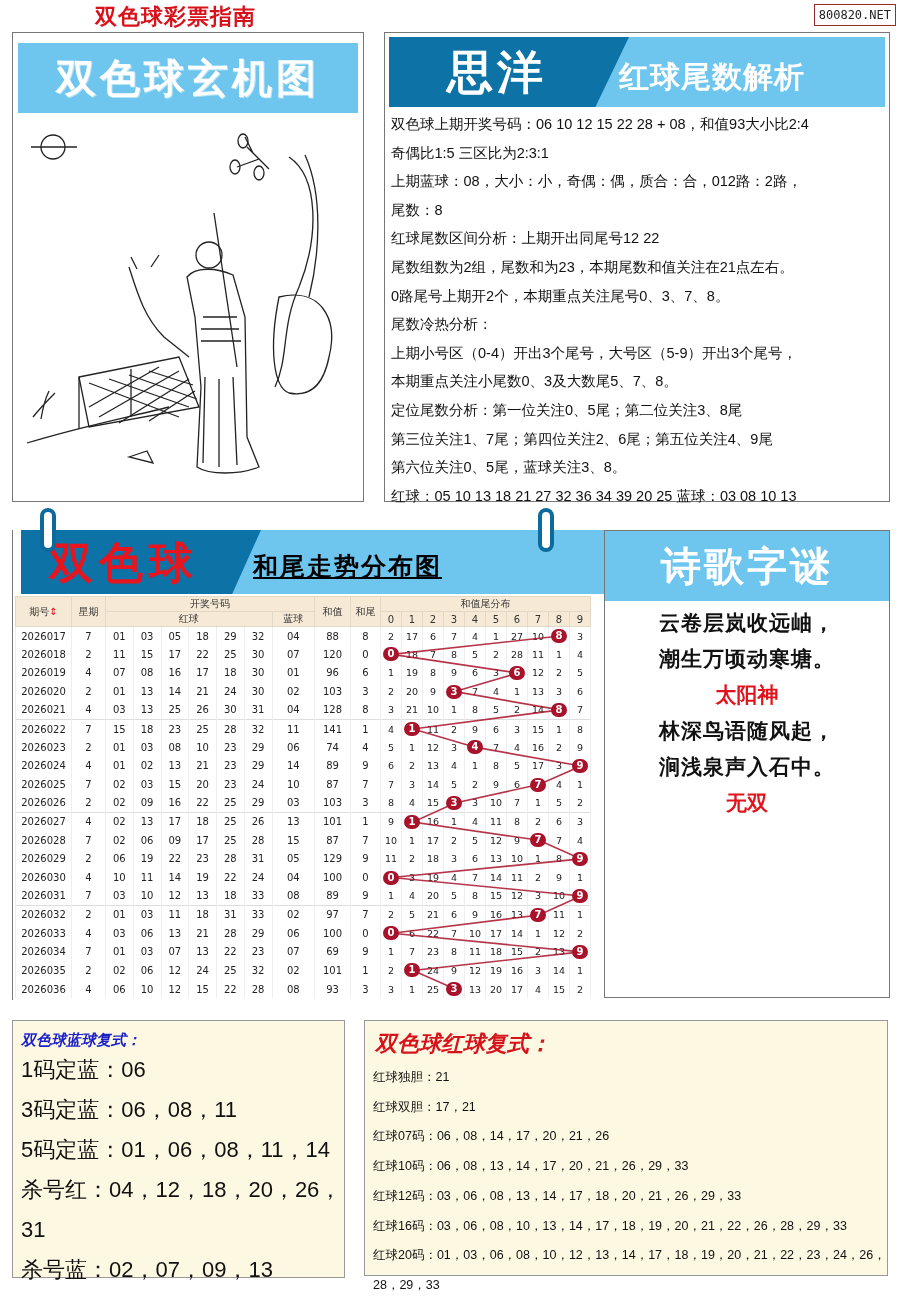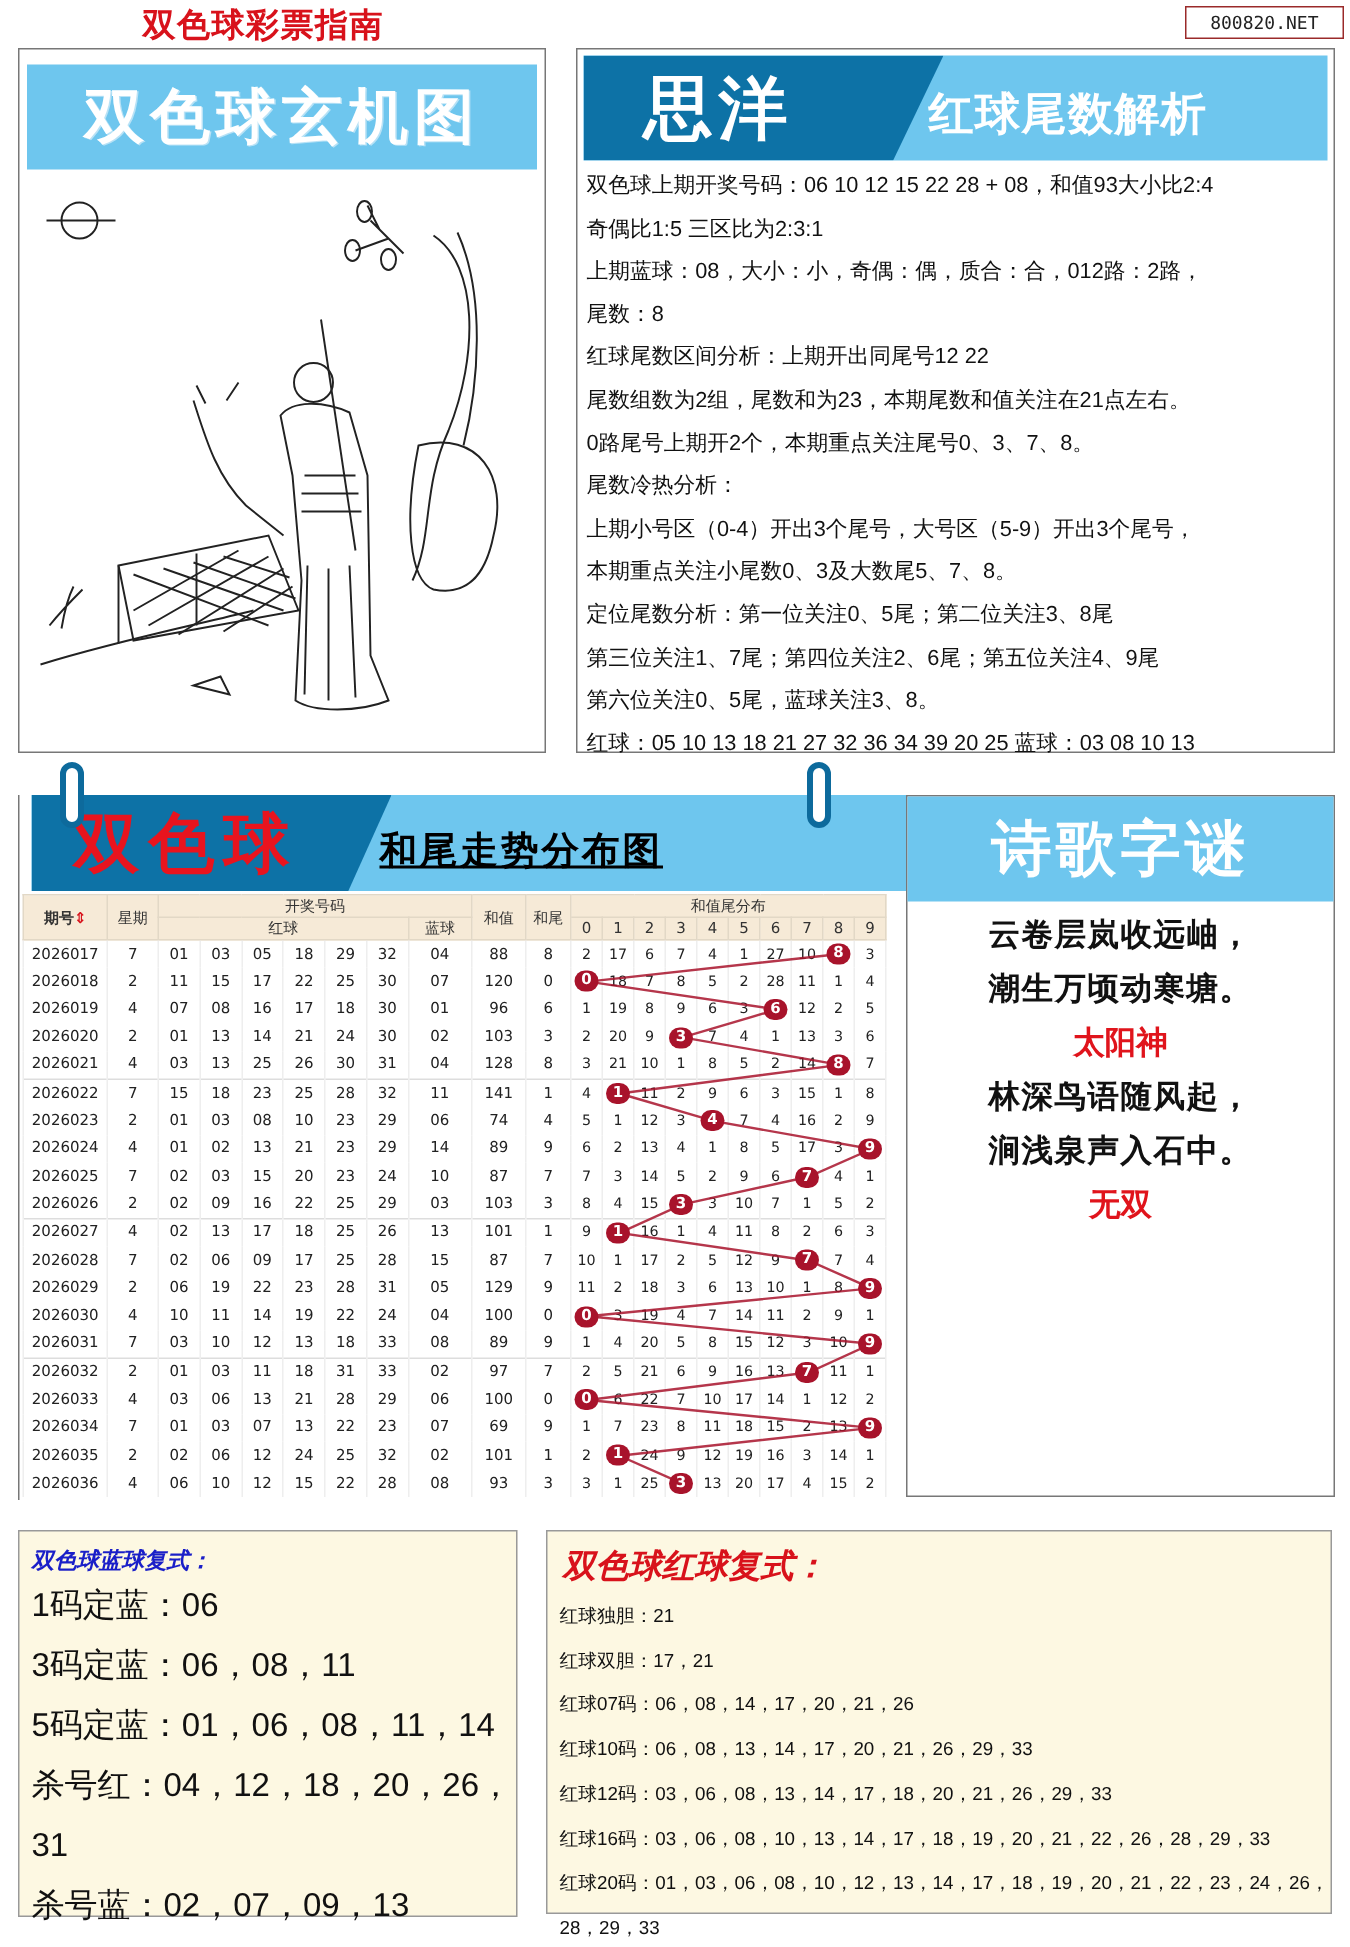--- a/index.html
+++ b/index.html
@@ -1,29 +1,29 @@
 <!DOCTYPE html>
 <html><head>
 <meta charset="utf-8">
 <style>
   * { box-sizing: border-box; margin: 0; padding: 0; }
   body { width: 900px; height: 1298px; background: #ffffff; font-family: "DejaVu Sans", sans-serif; position: relative; overflow: hidden; color: #111; }
   .abs { position: absolute; }
   .site-title { left: 95px; top: 2px; font-size: 22px; font-weight: bold; color: #d8121b; letter-spacing: 1px; font-family: "DejaVu Serif", serif; }
-  .site-badge { right: 4px; top: 4px; border: 1px solid #9a2a2a; color: #222; font-size: 12px; padding: 3px 16px; font-family: "DejaVu Sans Mono", monospace; background: #fff; }
+  .site-badge { right: 4px; top: 4px; border: 1px solid #9a2a2a; color: #222; font-size: 12px; padding: 3px 4px; font-family: "DejaVu Sans Mono", monospace; background: #fff; }
 
   .panel { border: 1px solid #777; background: #fff; }
   .banner-light { background: #6ec6ee; color: #fff; font-weight: bold; text-align: center; }
   .p1 { left: 12px; top: 32px; width: 352px; height: 470px; }
   .p1 .banner-light { margin: 10px 5px 0 5px; height: 70px; font-size: 40px; line-height: 70px; letter-spacing: 4px; font-family: "DejaVu Serif", serif; text-shadow: 1px 1px 0 #b8e2f6; }
   .illus { position: absolute; left: 6px; top: 84px; width: 338px; height: 380px; }
 
   .p2 { left: 384px; top: 32px; width: 506px; height: 470px; }
   .p2 .bannerwrap { margin: 4px 4px 0 4px; height: 70px; background: #6ec6ee; position: relative; overflow: hidden; }
-  .p2 .dark { position: absolute; left: 0; top: 0; width: 240px; height: 70px; background: #0d72a6; clip-path: polygon(0 0, 100% 0, 86% 100%, 0 100%); color: #fff; font-size: 46px; font-weight: bold; line-height: 70px; padding-left: 40px; font-family: "DejaVu Serif", serif; letter-spacing: 4px; }
+  .p2 .dark { position: absolute; left: 0; top: 0; width: 240px; height: 70px; background: #0d72a6; clip-path: polygon(0 0, 100% 0, 86% 100%, 0 100%); color: #fff; font-size: 46px; font-weight: bold; line-height: 70px; padding-left: 58px; font-family: "DejaVu Serif", serif; letter-spacing: 4px; }
   .p2 .lt { position: absolute; left: 230px; top: 0; height: 70px; line-height: 80px; color: #fff; font-size: 30px; font-weight: bold; font-family: "DejaVu Serif", serif; letter-spacing: 1px; }
   .analysis { padding: 3px 6px; font-size: 14.5px; line-height: 28.6px; color: #111; font-family: "Liberation Sans", sans-serif; }
 
   .p3 { left: 12px; top: 530px; width: 580px; height: 470px; }
   .p3 .bannerwrap { position: absolute; left: 8px; top: 0; width: 640px; height: 64px; background: #6ec6ee; overflow: hidden; }
   .p3 .dark { position: absolute; left: 0; top: 0; width: 240px; height: 64px; background: #0d72a6; clip-path: polygon(0 0, 100% 0, 88% 100%, 0 100%); color: #e8141e; font-size: 44px; font-weight: bold; line-height: 66px; padding-left: 28px; font-family: "DejaVu Serif", serif; letter-spacing: 6px; }
   .p3 .lt { position: absolute; left: 232px; top: 0; line-height: 74px; color: #000000; font-size: 25px; font-weight: bold; font-family: "DejaVu Serif", serif; letter-spacing: 2px; text-decoration: underline; }
   .clip { position: absolute; width: 16px; height: 44px; border: 4px solid #0d6a9c; border-radius: 9px; background: #fff; z-index: 3; }
 
   table.trend { position: absolute; left: 2px; top: 66px; width: 576px; border-collapse: collapse; font-size: 10px; font-family: "DejaVu Sans", sans-serif; }
@@ -111,21 +111,21 @@
 <div class="clip" style="left:538px; top:508px;"></div>
 
 <div class="abs p3" style="border-left:1px solid #777;">
   <div class="bannerwrap">
     <div class="dark">双色球</div>
     <div class="lt">和尾走势分布图</div>
   </div>
   <table class="trend" id="trend">
     <thead>
       <tr>
-        <th rowspan="2" style="width:56px;font-weight:bold;"><span>期号</span><span style="color:#d8121b;">⇕</span></th>
+        <th rowspan="2" style="width:56px;"><span>期号</span><span style="color:#d8121b;">⇕</span></th>
         <th rowspan="2" style="width:34px;">星期</th>
         <th colspan="7">开奖号码</th>
         <th rowspan="2" style="width:36px;">和值</th>
         <th rowspan="2" style="width:30px;">和尾</th>
         <th colspan="10">和值尾分布</th>
       </tr>
       <tr id="hdr2">
         <th colspan="6">红球</th>
         <th>蓝球</th>
       <th>0</th>

